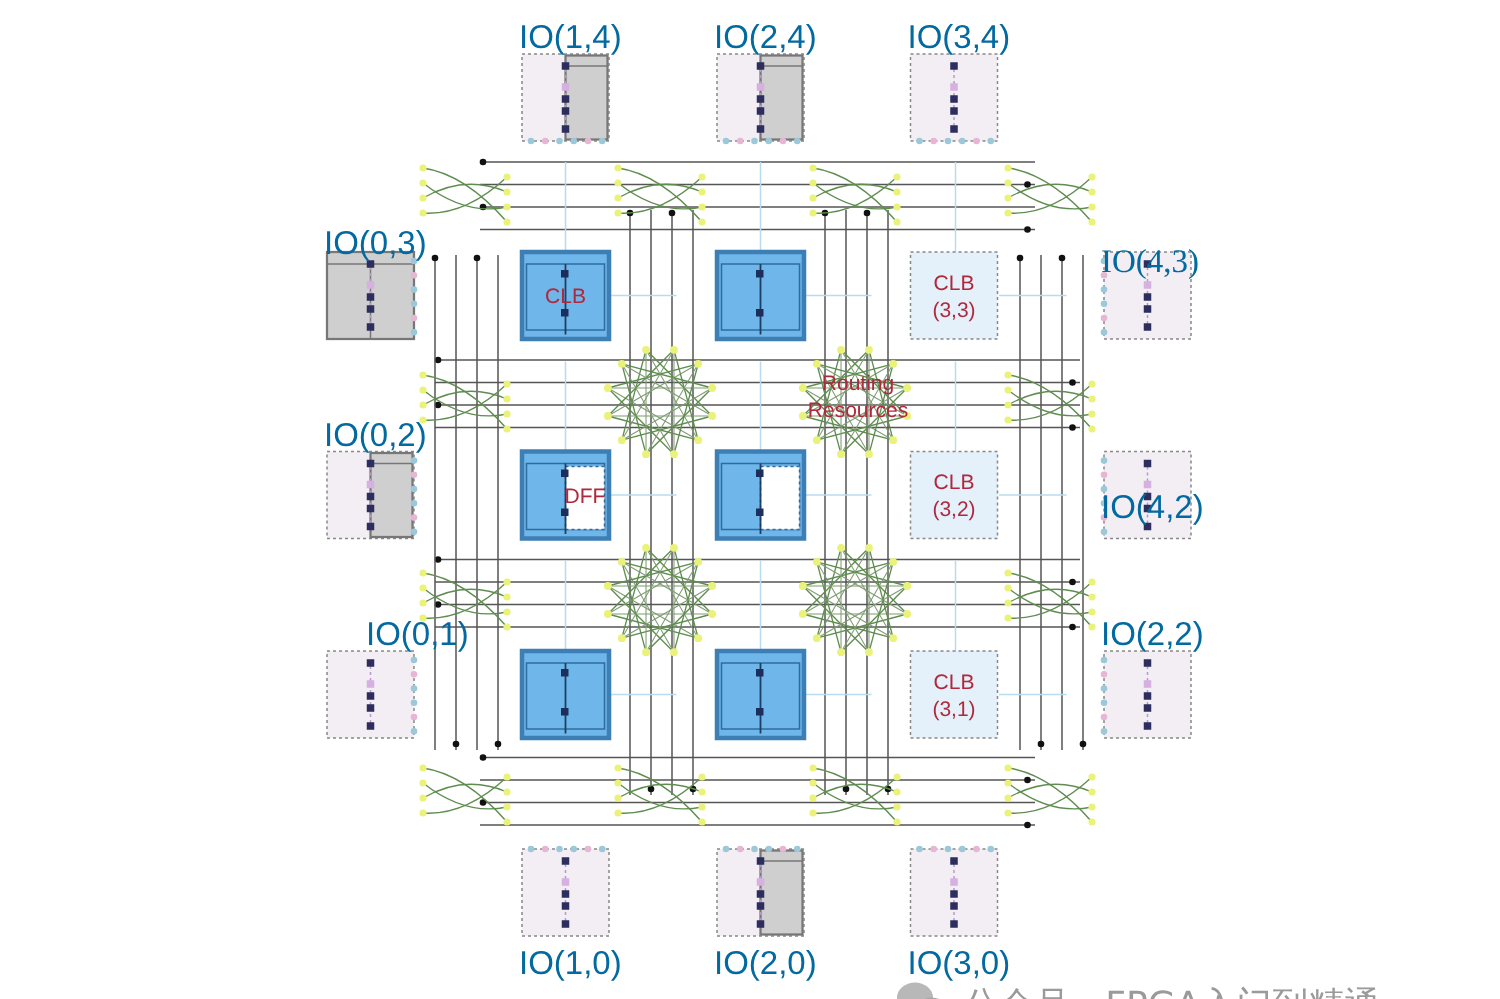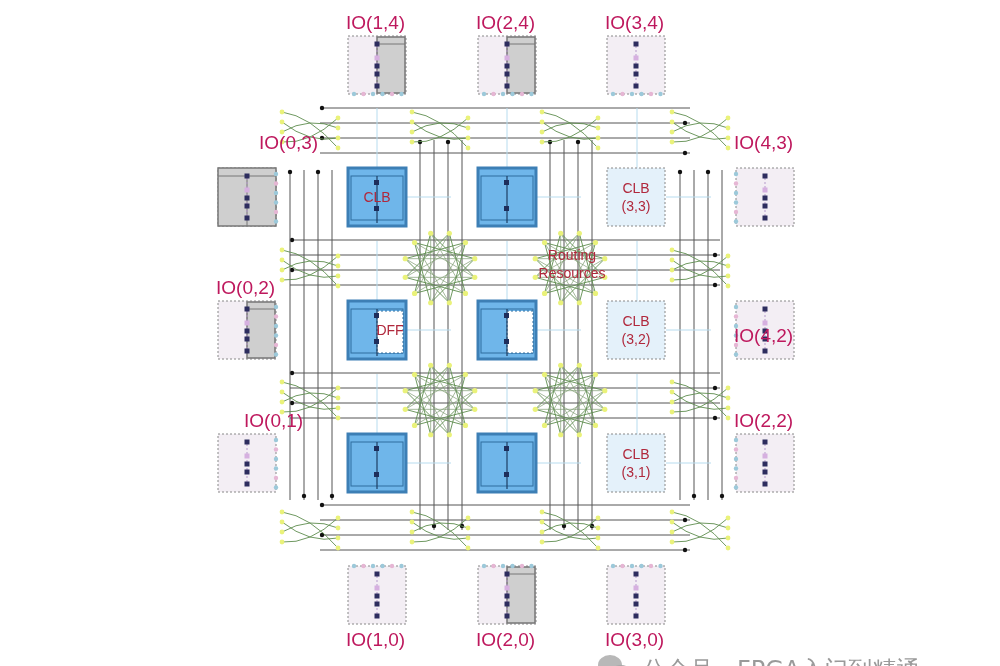--- a/index.html
+++ b/index.html
@@ -1,18 +1,18 @@
 <!DOCTYPE html>
 <html><head>
 <meta charset="utf-8">
 <style>
   html, body { margin: 0; padding: 0; background: #ffffff; }
   body { width: 1000px; height: 666px; position: relative; overflow: hidden; font-family: "Liberation Sans", sans-serif; }
   #diagram { position: absolute; left: 0; top: 0; width: 1000px; height: 666px; }
-  .io-label { position: absolute; font-size: 19px; color: #be185d; font-family: "Liberation Sans", sans-serif; white-space: nowrap; }
+  .io-label { position: absolute; font-size: 22px; color: #0369a1; font-family: "Liberation Sans", sans-serif; white-space: nowrap; }
   .watermark { position: absolute; left: 598px; top: 610px; display: flex; align-items: center; gap: 8px; color: #9a9a9a; font-size: 24px; font-family: "DejaVu Sans", sans-serif; margin-top: 44px; }
   .wm-icon { width: 36px; height: 30px; position: relative; }
   .wm-icon .b1 { position: absolute; left: 0; top: 0; width: 24px; height: 20px; border-radius: 50%; background: #b8b8b8; }
   .wm-icon .b2 { position: absolute; left: 12px; top: 10px; width: 22px; height: 18px; border-radius: 50%; background: #a8a8a8; }
   .clb-text { font-family: "Liberation Sans", sans-serif; fill: #b0283c; font-size: 14px; }
   .rr-text { font-family: "Liberation Sans", sans-serif; fill: #b0283c; font-size: 14px; }
 </style>
 </head>
 <body>
 
@@ -680,24 +680,24 @@
         <circle cx="651" cy="566" r="2.2" fill="#e6b6d4"></circle>
         <circle cx="660.5" cy="566" r="2.2" fill="#9cc9da"></circle>
       </g>
     </g>
   </svg>
 
 <div id="labels">
     <div class="io-label" style="left: 346px; top: 12px;">IO(1,4)</div>
     <div class="io-label" style="left: 476px; top: 12px;">IO(2,4)</div>
     <div class="io-label" style="left: 605px; top: 12px;">IO(3,4)</div>
-    <div class="io-label" style="left: 216px; top: 132px; margin-left: 43px;">IO(0,3)</div>
+    <div class="io-label" style="left: 216px; top: 149px;">IO(0,3)</div>
     <div class="io-label" style="left: 216px; top: 277px;">IO(0,2)</div>
     <div class="io-label" style="left: 216px; top: 410px; margin-left: 28px;">IO(0,1)</div>
-    <div class="io-label" style="left: 734px; top: 132px;">IO(4,3)</div>
+    <div class="io-label" style="left: 734px; top: 161px; font-family: Liberation Serif, serif;">IO(4,3)</div>
     <div class="io-label" style="left: 734px; top: 277px; margin-top: 48px;">IO(4,2)</div>
     <div class="io-label" style="left: 734px; top: 410px;">IO(2,2)</div>
     <div class="io-label" style="left: 346px; top: 629px;">IO(1,0)</div>
     <div class="io-label" style="left: 476px; top: 629px;">IO(2,0)</div>
     <div class="io-label" style="left: 605px; top: 629px;">IO(3,0)</div>
   </div>
 
 <div class="watermark">
   <div class="wm-icon">
       <div class="b1"></div>

